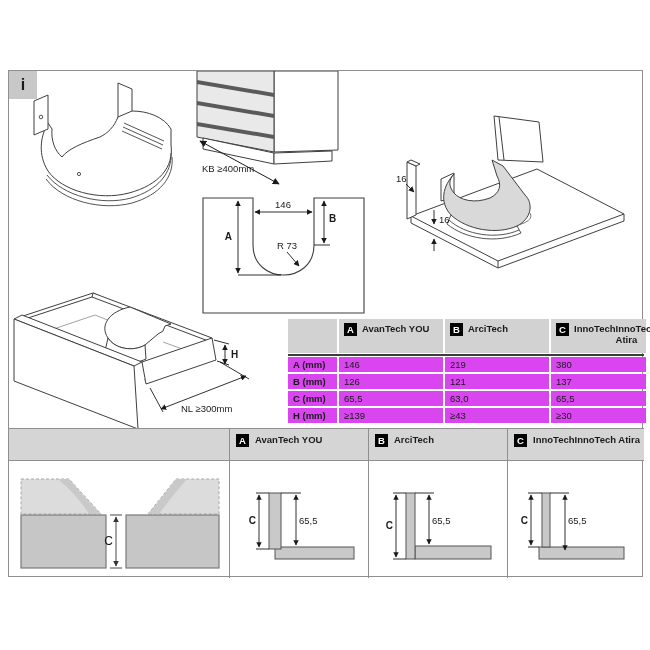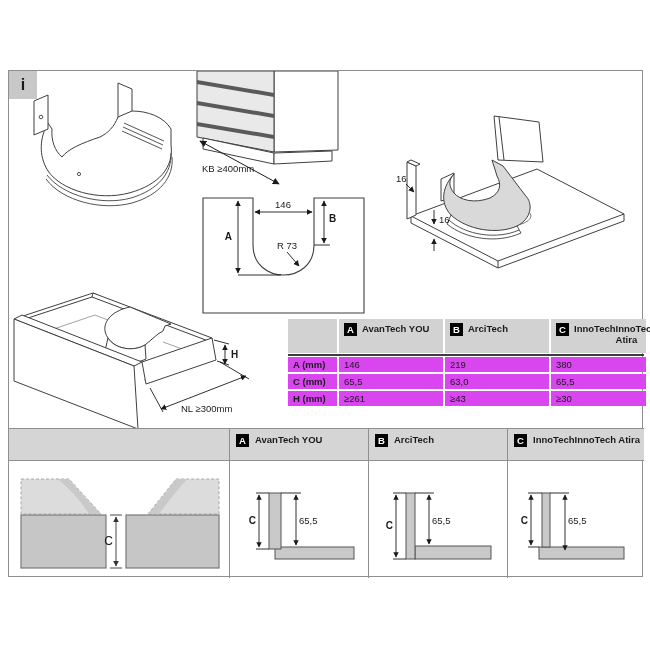--- a/index.html
+++ b/index.html
@@ -190,28 +190,34 @@
       </div>
     </div>
     <div class="t-rule"></div>
     <div class="t-grid t-row">
       <div class="cell rowlabel">A (mm)</div>
       <div class="cell">146</div>
       <div class="cell">219</div>
       <div class="cell">380</div>
     </div>
     <div class="t-grid t-row">
+      <div class="cell rowlabel">B (mm)</div>
+      <div class="cell">126</div>
+      <div class="cell">121</div>
+      <div class="cell">137</div>
+    </div>
+    <div class="t-grid t-row">
       <div class="cell rowlabel">C (mm)</div>
       <div class="cell">65,5</div>
       <div class="cell">63,0</div>
       <div class="cell">65,5</div>
     </div>
     <div class="t-grid t-row">
       <div class="cell rowlabel">H (mm)</div>
-      <div class="cell">≥261</div>
+      <div class="cell">≥139</div>
       <div class="cell">≥43</div>
       <div class="cell">≥30</div>
     </div>
   </div>
 
   <div class="band">
     <div class="bandcell"></div>
     <div class="bandcell">
       <span class="badge">A</span>
       <span>AvanTech YOU</span>

